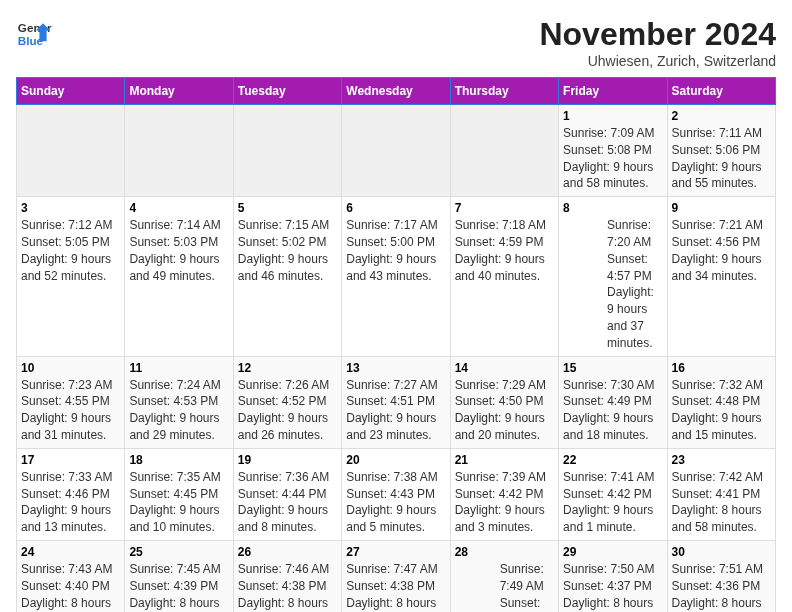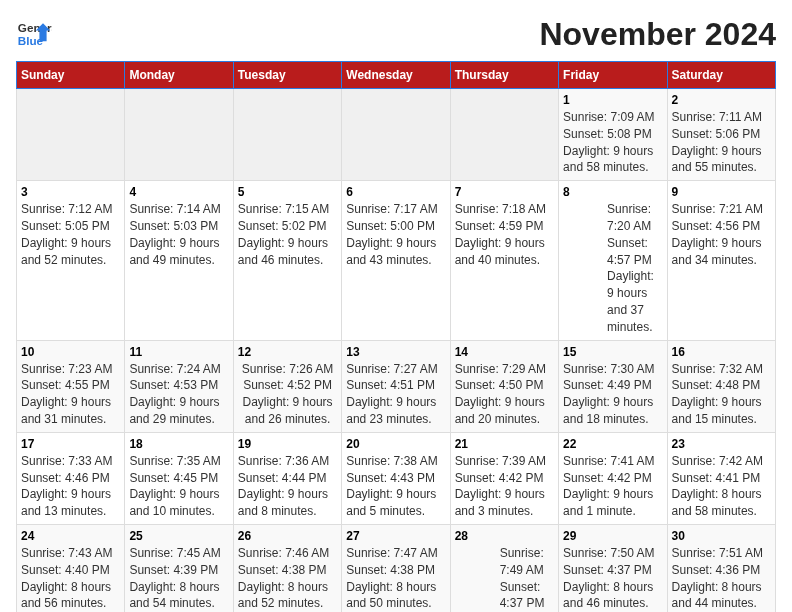--- a/index.html
+++ b/index.html
@@ -37,21 +37,21 @@
     .subtitle {
       font-size: 14px;
       color: #444;
     }
     table {
       width: 100%;
       border-collapse: collapse;
       font-size: 11px;
     }
     thead tr th {
-      background-color: #b91c1c;
+      background-color: #a21caf;
       color: #fff;
       padding: 6px 4px;
       text-align: left;
       font-size: 12px;
       font-weight: bold;
       border: 1px solid #2a7ae2;
     }
     tbody tr td {
       border: 1px solid #ddd;
       padding: 4px;
@@ -87,20 +87,21 @@
 <div class="header-area">
   <div class="logo">
     <svg class="logo-icon" viewBox="0 0 40 40" xmlns="http://www.w3.org/2000/svg">
       <text x="2" y="18" font-size="13" font-weight="bold" fill="#333">General</text>
       <text x="2" y="32" font-size="13" font-weight="bold" fill="#2a7ae2">Blue</text>
       <polygon points="30,8 38,16 34,16 34,28 26,28 26,16 22,16" fill="#2a7ae2"></polygon>
     </svg>
   </div>
   <div class="title-area">
     <div class="main-title">November 2024</div>
+    <div class="subtitle">Uhwiesen, Zurich, Switzerland</div>
   </div>
 </div>
 
 <table>
   <thead>
     <tr>
     <th>Sunday</th>
         <th>Monday</th>
         <th>Tuesday</th>
         <th>Wednesday</th>
@@ -181,21 +182,21 @@
 Daylight: 9 hours and 31 minutes.</div>
         </td>
         <td>
           <span class="day-number">11</span>
           <div class="day-info" style="white-space: pre-line;">Sunrise: 7:24 AM
 Sunset: 4:53 PM
 Daylight: 9 hours and 29 minutes.</div>
         </td>
         <td>
           <span class="day-number">12</span>
-          <div class="day-info" style="white-space: pre-line; text-align: center;">Sunrise: 7:26 AM
+          <div class="day-info" style="white-space: pre-line;">Sunrise: 7:26 AM
 Sunset: 4:52 PM
 Daylight: 9 hours and 26 minutes.</div>
         </td>
         <td>
           <span class="day-number">13</span>
           <div class="day-info" style="white-space: pre-line;">Sunrise: 7:27 AM
 Sunset: 4:51 PM
 Daylight: 9 hours and 23 minutes.</div>
         </td>
         <td>

